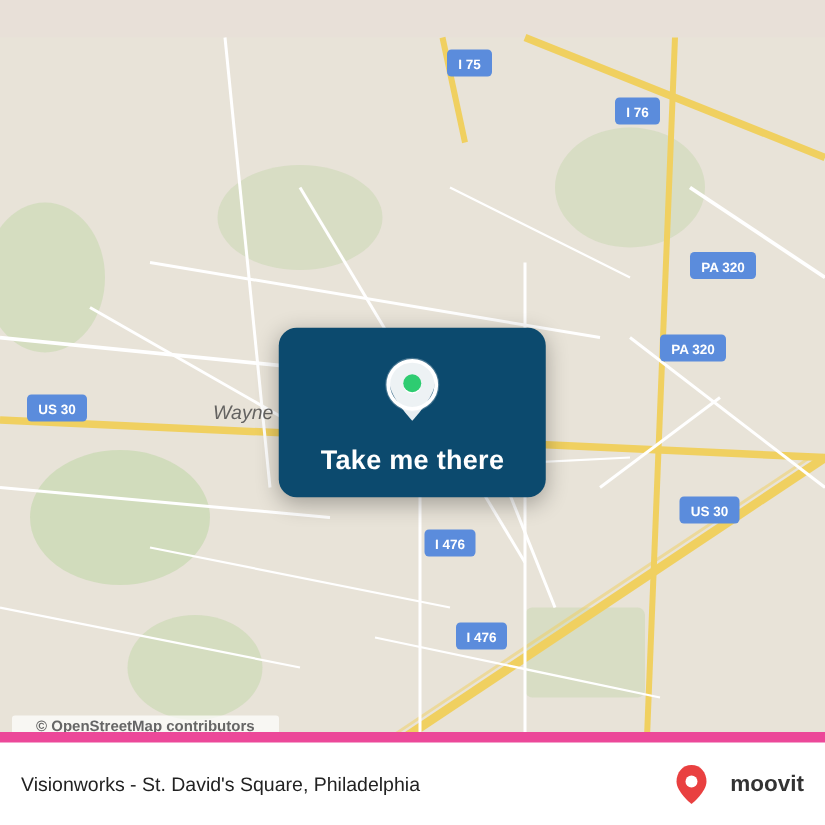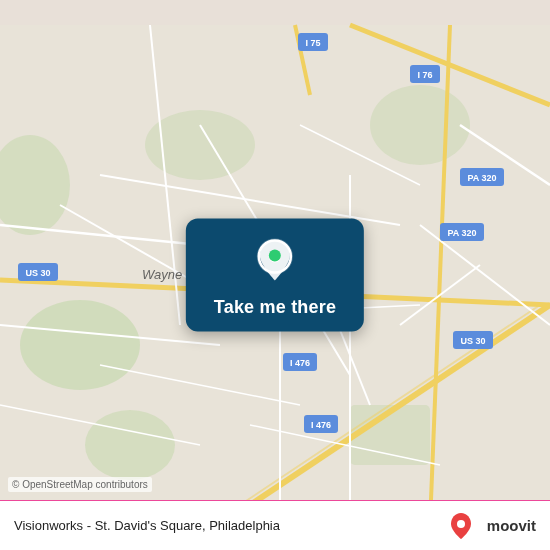--- a/index.html
+++ b/index.html
@@ -26,23 +26,24 @@
       width: 100%; height: 100%;
     }
 
     #copyright {
       position: absolute;
       bottom: 58px;
       left: 8px;
       font-size: 10px;
       color: #666;
       background: rgba(255,255,255,0.7);
-      padding: 2px 4px;
+      padding: 2px 16px;
       border-radius: 2px;
       z-index: 10;
+      font-weight: bold;
     }
 
     
     #take-me-there-btn {
       position: absolute;
       top: 50%;
       left: 50%;
       transform: translate(-50%, -50%);
       display: flex;
       flex-direction: column;
@@ -81,22 +82,22 @@
       position: absolute;
       bottom: 0;
       left: 0;
       right: 0;
       background: white;
       padding: 10px 14px;
       display: flex;
       align-items: center;
       justify-content: space-between;
       z-index: 10;
-      border-top: 1px solid #ec4899;
-      height: 50px;
+      border-top: 7px solid #ec4899;
+      height: 62px;
     }
 
     #location-name {
       font-size: 13px;
       color: #222;
       font-weight: 400;
     }
 
     
     #moovit-logo-img {

